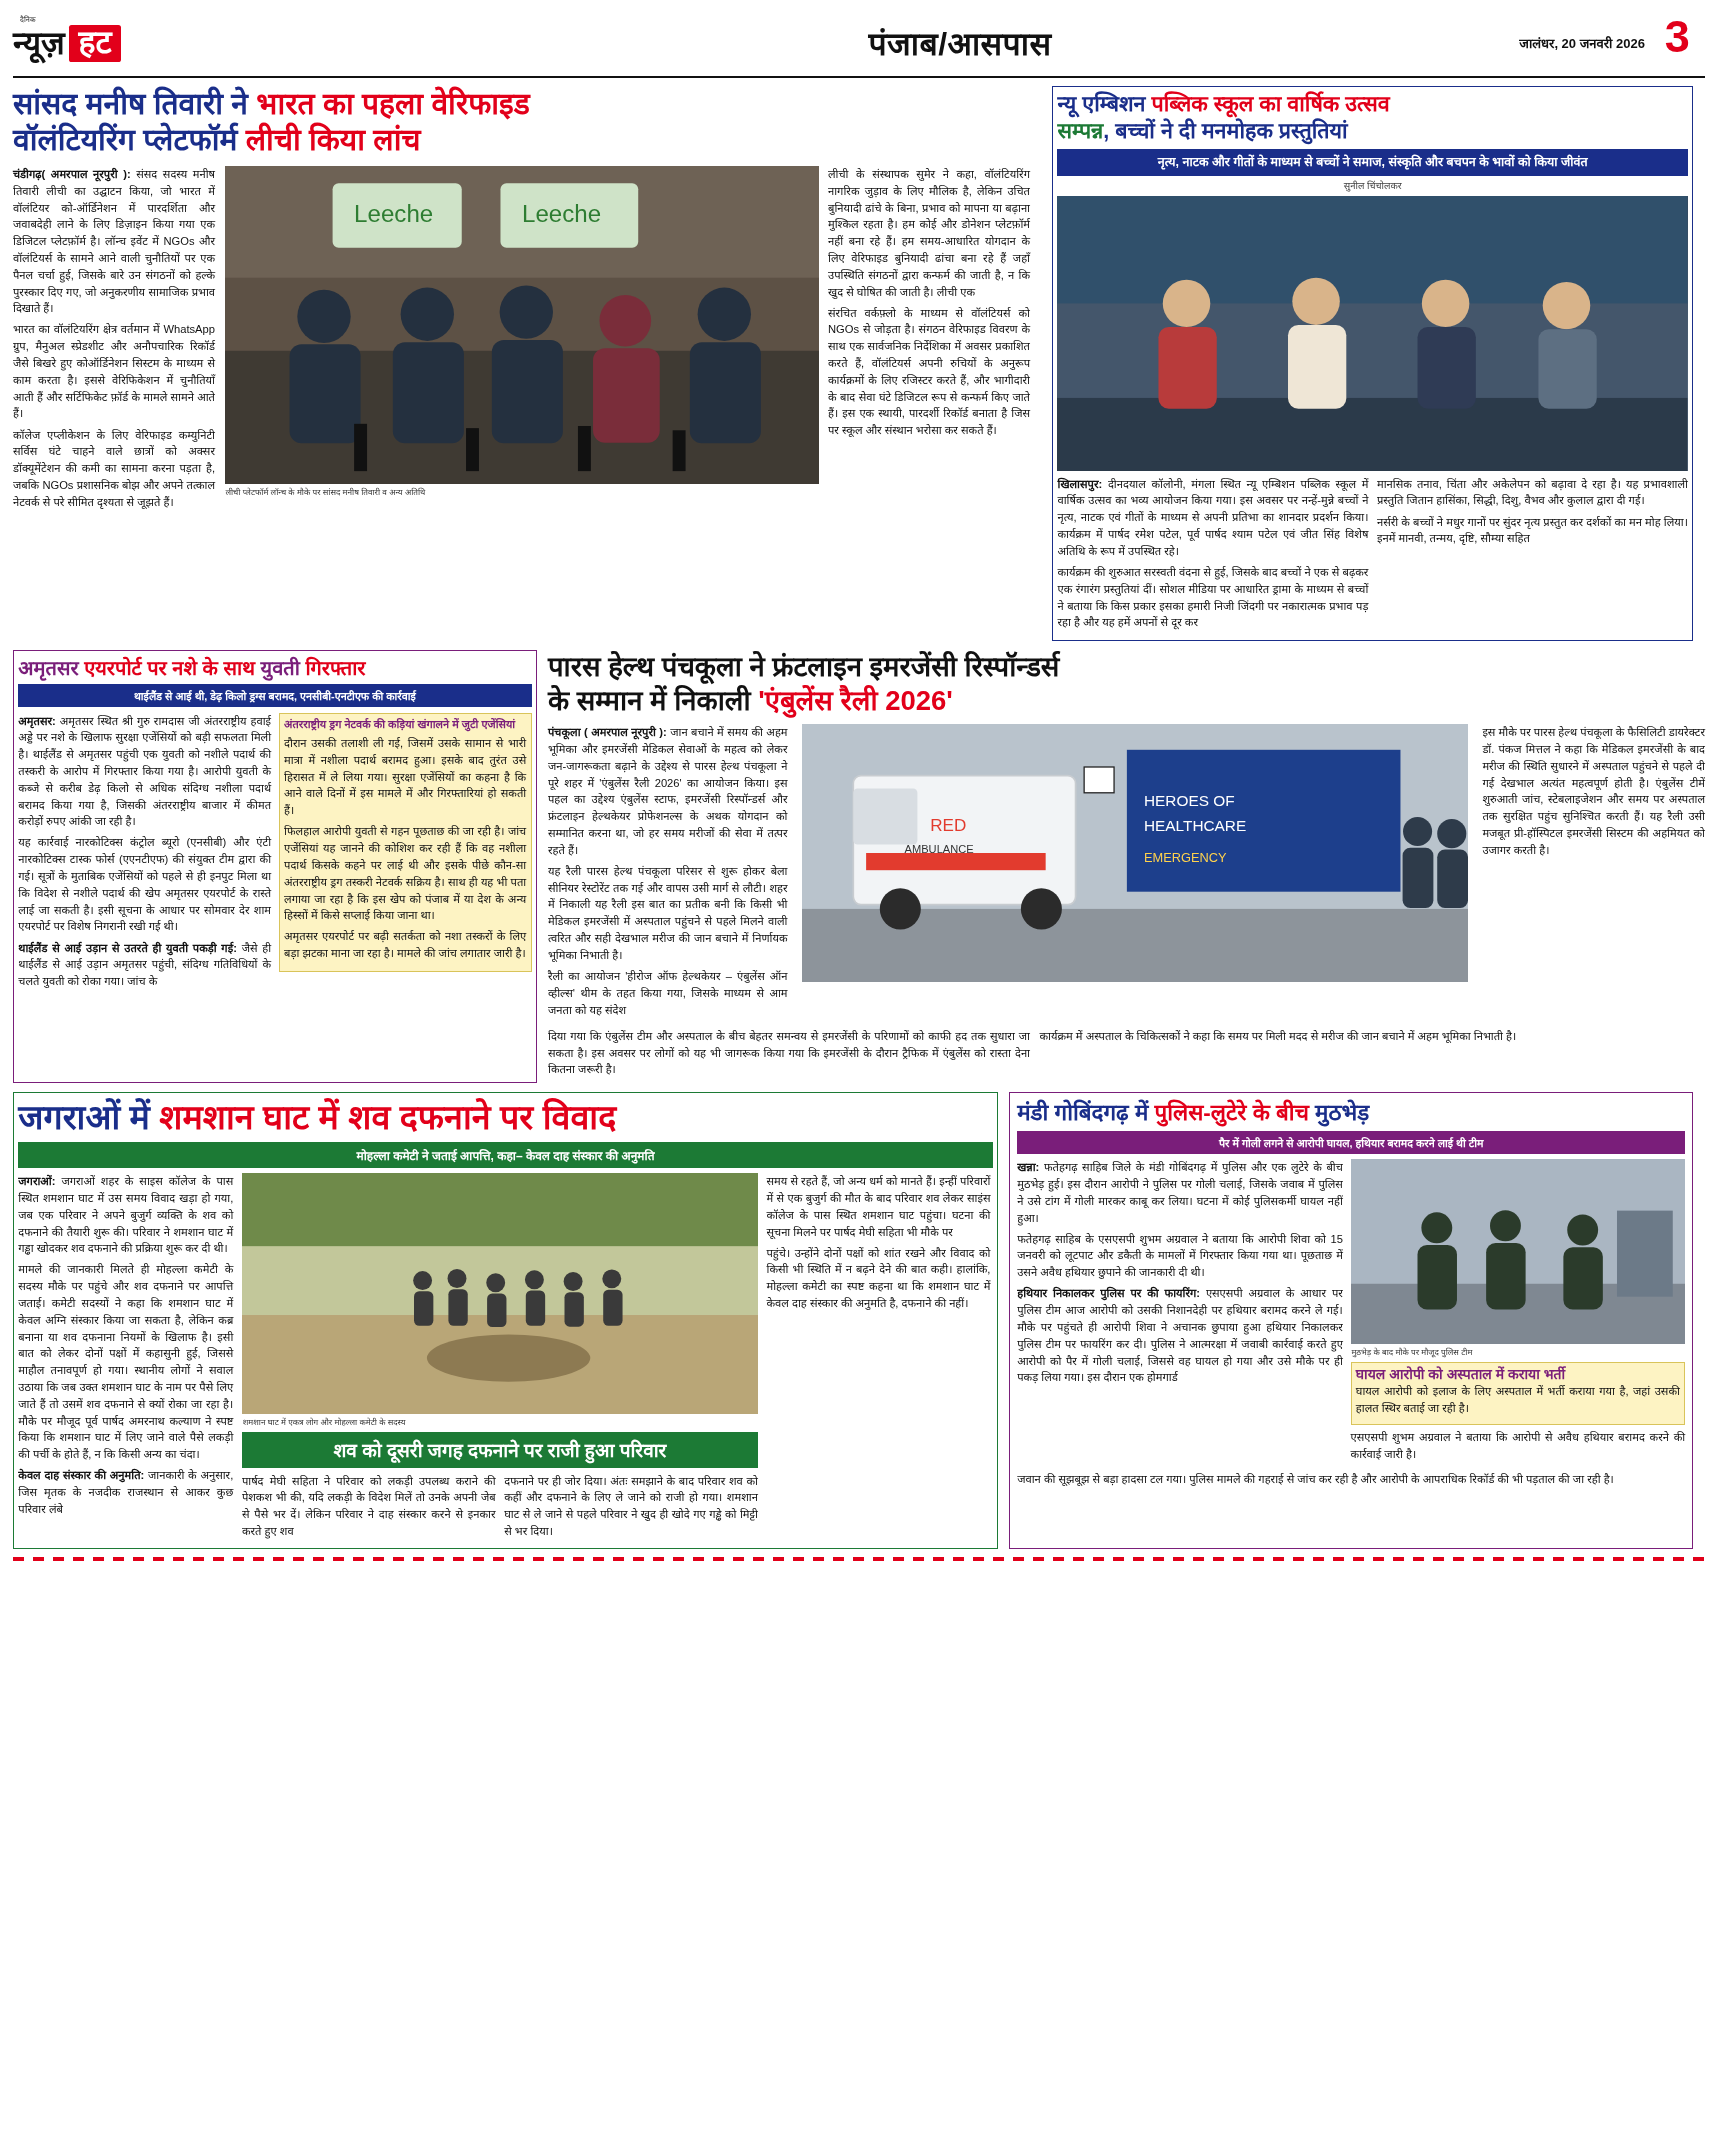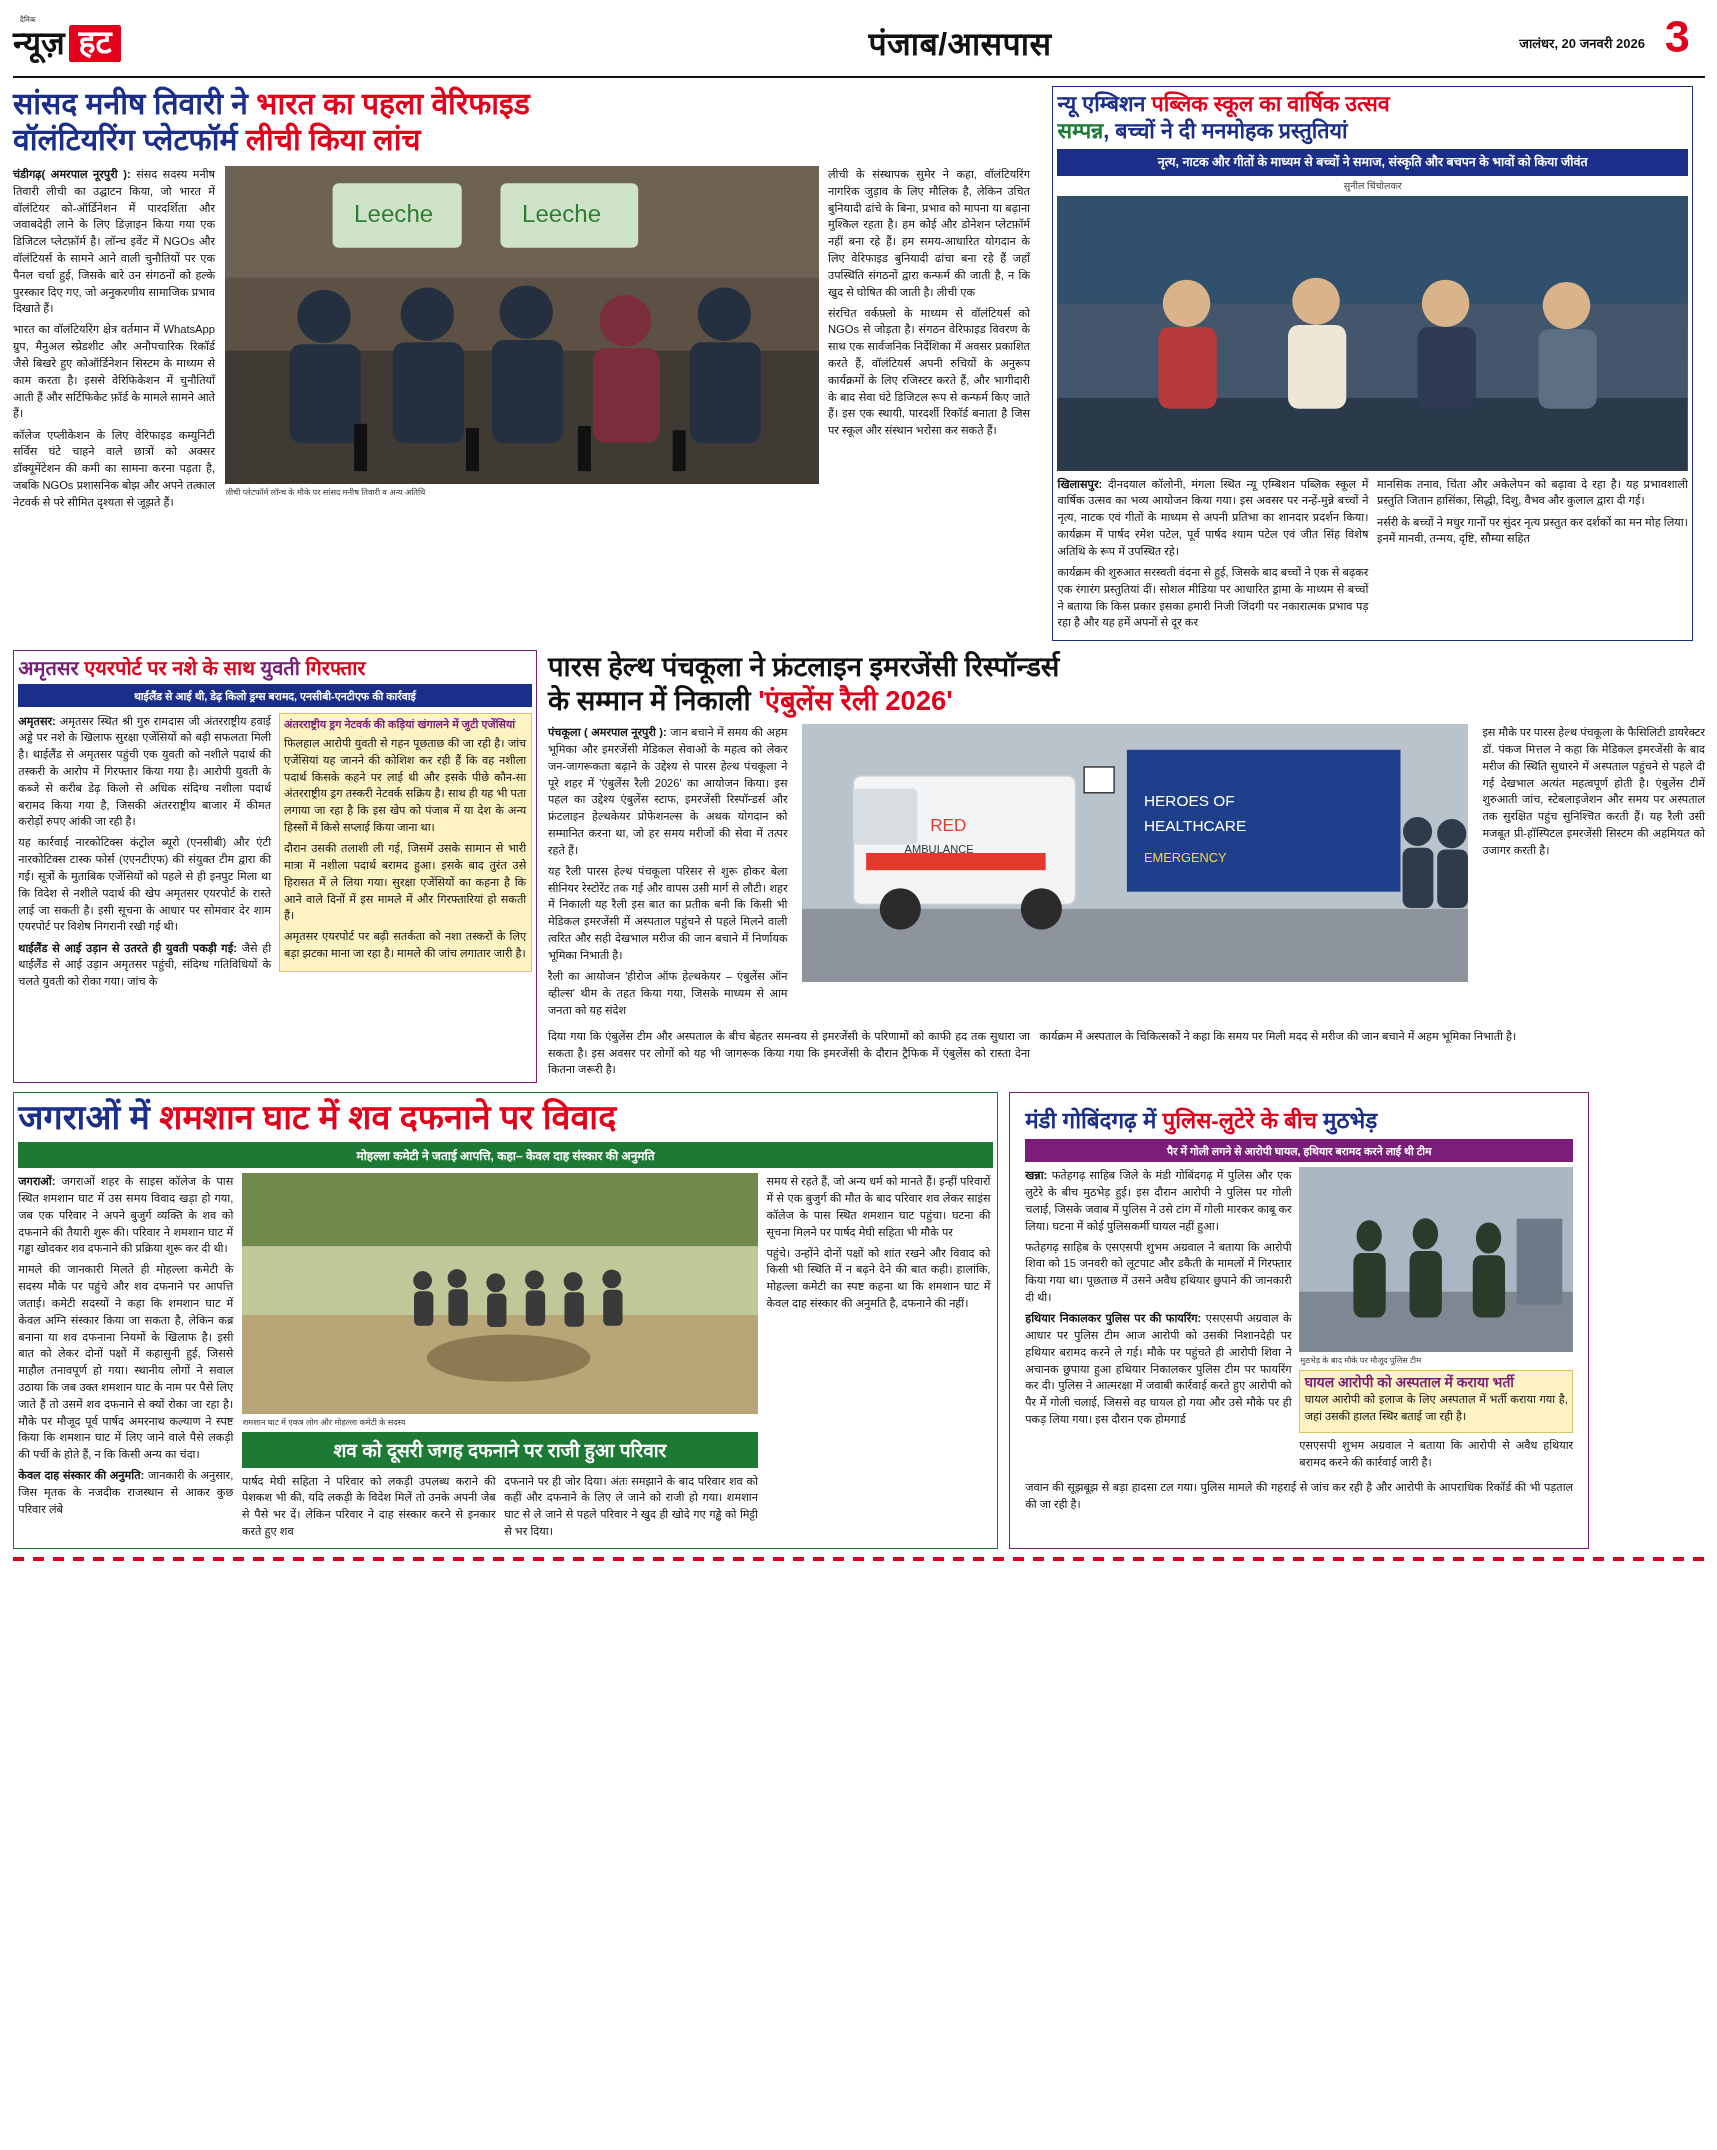--- a/index.html
+++ b/index.html
@@ -60,21 +60,21 @@
   .mr-head .r{color:#e2001a;}
   .mr-body{display:flex;gap:14px;margin-top:6.9px;}
   .mr-c1{width:241px;}
   .mr-photo{width:671px;height:258px;background:linear-gradient(#7b8fa3,#c9cfd6);}
   .mr-c3{width:224px;}
   .mr-lower{display:flex;gap:9.5px;margin-top:5.2px;}
 
   
   .bot{display:flex;gap:11.2px;margin-top:9.5px;}
   .botleft{width:985px;border:1.3px solid #1c7a35;box-sizing:border-box;padding:4.3px;}
-  .botright{width:580px;border:1.3px solid #7a1e7a;box-sizing:border-box;padding:15px;}
+  .botright{width:684px;border:1.3px solid #7a1e7a;box-sizing:border-box;padding:7px;}
 
   .bl-head{font-size:34px;font-weight:bold;color:#1a2e8a;line-height:1.2;}
   .bl-head .r{color:#e2001a;}
   .bl-sub{background:#1c7a35;color:#fff;font-size:12px;font-weight:bold;padding:4.3px 5.2px;margin-top:4.3px;text-align:center;}
   .bl-body{display:flex;gap:8.6px;margin-top:5.2px;}
   .bl-c1{width:215px;}
   .bl-mid{width:516px;}
   .bl-photo{width:100%;height:241px;background:linear-gradient(#9aa86a,#c8cf9a);}
   .bl-capbar{background:#1c7a35;color:#fff;font-size:19px;font-weight:bold;padding:5.2px;text-align:center;margin-top:3.4px;}
   .bl-c3{width:224px;}
@@ -215,22 +215,22 @@
       <div class="ml-cols">
         <div class="ml-c col">
           <p><span class="lead">अमृतसर:</span> <span>अमृतसर स्थित श्री गुरु रामदास जी अंतरराष्ट्रीय हवाई अड्डे पर नशे के खिलाफ सुरक्षा एजेंसियों को बड़ी सफलता मिली है। थाईलैंड से अमृतसर पहुंची एक युवती को नशीले पदार्थ की तस्करी के आरोप में गिरफ्तार किया गया है। आरोपी युवती के कब्जे से करीब डेढ़ किलो से अधिक संदिग्ध नशीला पदार्थ बरामद किया गया है, जिसकी अंतरराष्ट्रीय बाजार में कीमत करोड़ों रुपए आंकी जा रही है।</span></p>
           <p>यह कार्रवाई नारकोटिक्स कंट्रोल ब्यूरो (एनसीबी) और एंटी नारकोटिक्स टास्क फोर्स (एएनटीएफ) की संयुक्त टीम द्वारा की गई। सूत्रों के मुताबिक एजेंसियों को पहले से ही इनपुट मिला था कि विदेश से नशीले पदार्थ की खेप अमृतसर एयरपोर्ट के रास्ते लाई जा सकती है। इसी सूचना के आधार पर सोमवार देर शाम एयरपोर्ट पर विशेष निगरानी रखी गई थी।</p>
           <p><span class="subhead">थाईलैंड से आई उड़ान से उतरते ही युवती पकड़ी गई:</span> <span>जैसे ही थाईलैंड से आई उड़ान अमृतसर पहुंची, संदिग्ध गतिविधियों के चलते युवती को रोका गया। जांच के</span></p>
         </div>
         <div class="ml-c">
           <div class="box-yellow">
             <div class="t">अंतरराष्ट्रीय ड्रग नेटवर्क की कड़ियां खंगालने में जुटी एजेंसियां</div>
             <div class="col">
+              <p>दौरान उसकी तलाशी ली गई, जिसमें उसके सामान से भारी मात्रा में नशीला पदार्थ बरामद हुआ। इसके बाद तुरंत उसे हिरासत में ले लिया गया। सुरक्षा एजेंसियों का कहना है कि आने वाले दिनों में इस मामले में और गिरफ्तारियां हो सकती हैं।</p>
               <p>फिलहाल आरोपी युवती से गहन पूछताछ की जा रही है। जांच एजेंसियां यह जानने की कोशिश कर रही हैं कि वह नशीला पदार्थ किसके कहने पर लाई थी और इसके पीछे कौन-सा अंतरराष्ट्रीय ड्रग तस्करी नेटवर्क सक्रिय है। साथ ही यह भी पता लगाया जा रहा है कि इस खेप को पंजाब में या देश के अन्य हिस्सों में किसे सप्लाई किया जाना था।</p>
-              <p>दौरान उसकी तलाशी ली गई, जिसमें उसके सामान से भारी मात्रा में नशीला पदार्थ बरामद हुआ। इसके बाद तुरंत उसे हिरासत में ले लिया गया। सुरक्षा एजेंसियों का कहना है कि आने वाले दिनों में इस मामले में और गिरफ्तारियां हो सकती हैं।</p>
               <p>अमृतसर एयरपोर्ट पर बढ़ी सतर्कता को नशा तस्करों के लिए बड़ा झटका माना जा रहा है। मामले की जांच लगातार जारी है।</p>
             </div>
           </div>
         </div>
       </div>
     </div>
 
     <div class="midright">
       <div class="mr-head">
         <span>पारस हेल्थ पंचकूला ने फ्रंटलाइन इमरजेंसी रिस्पॉन्डर्स</span><br>

